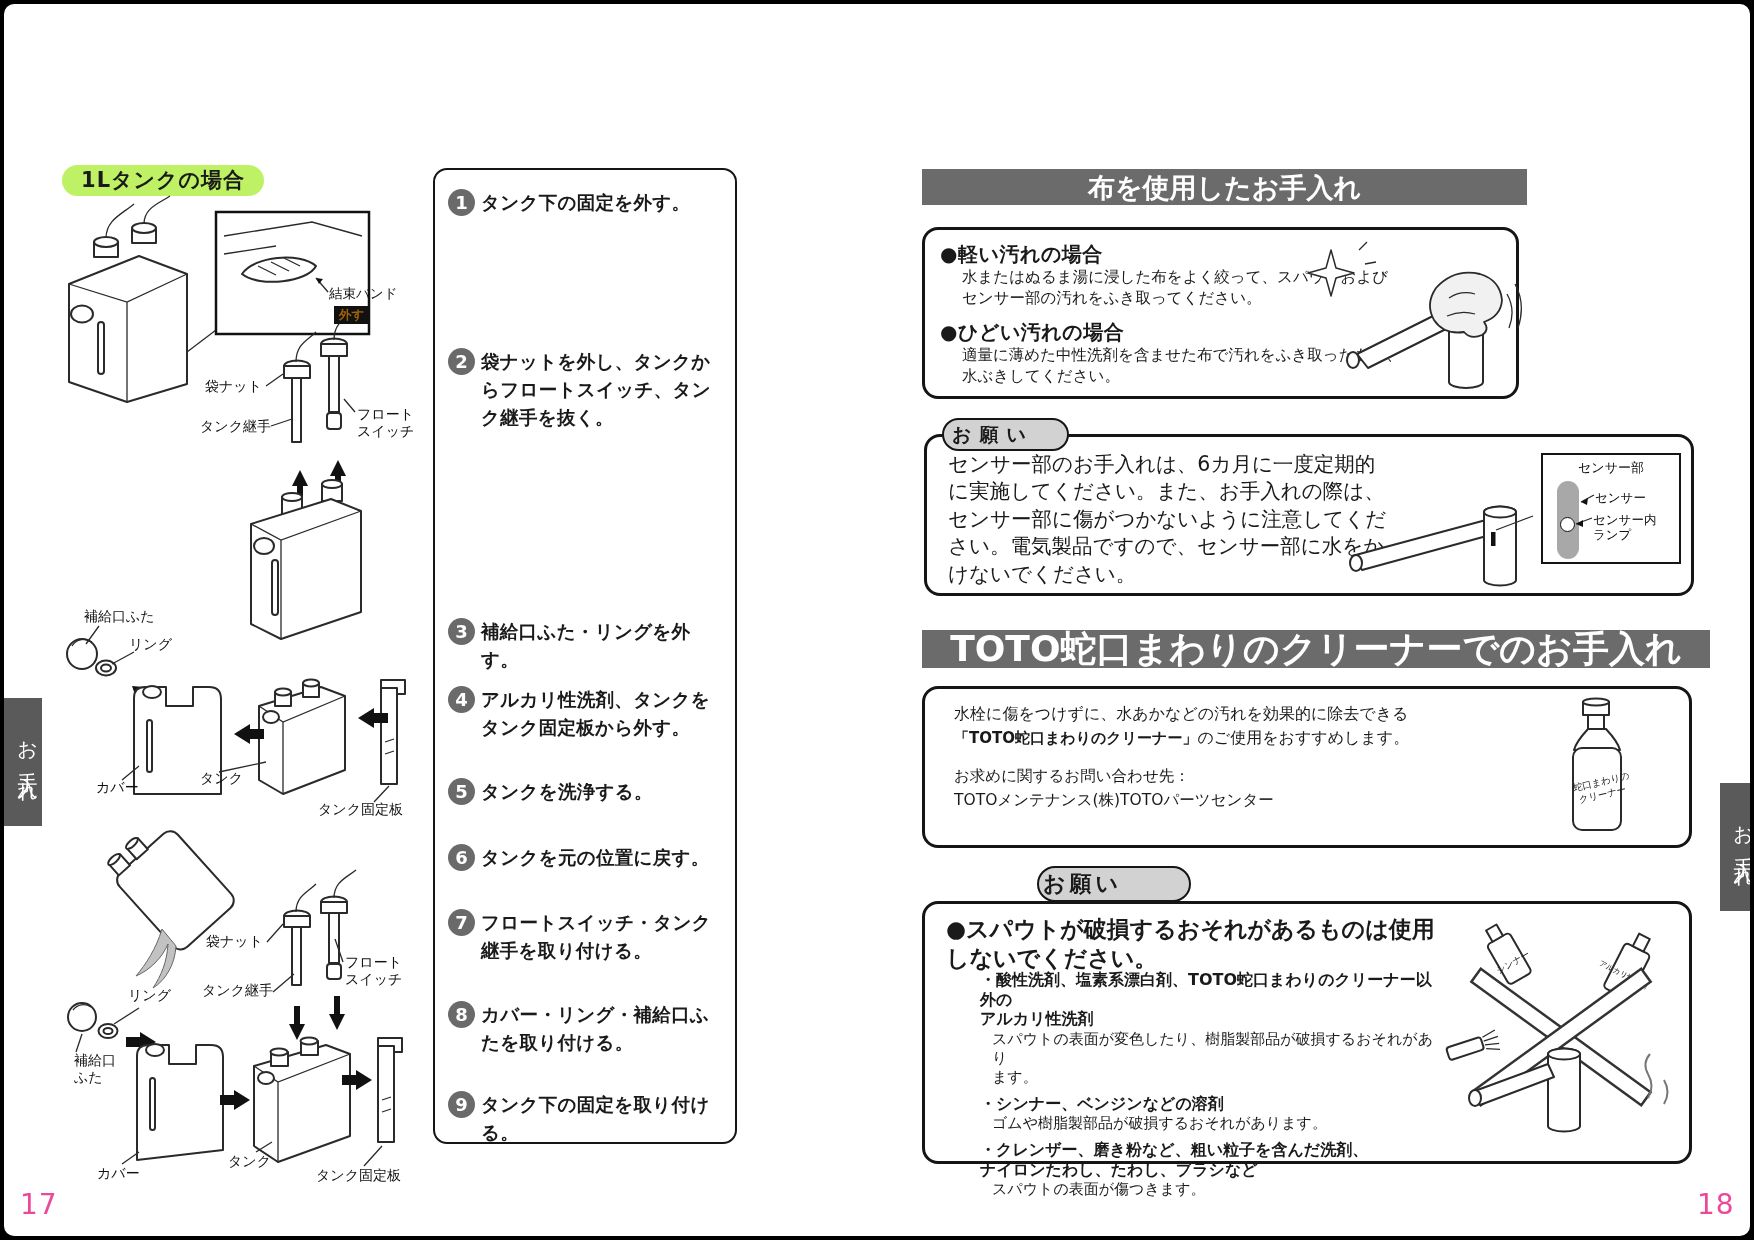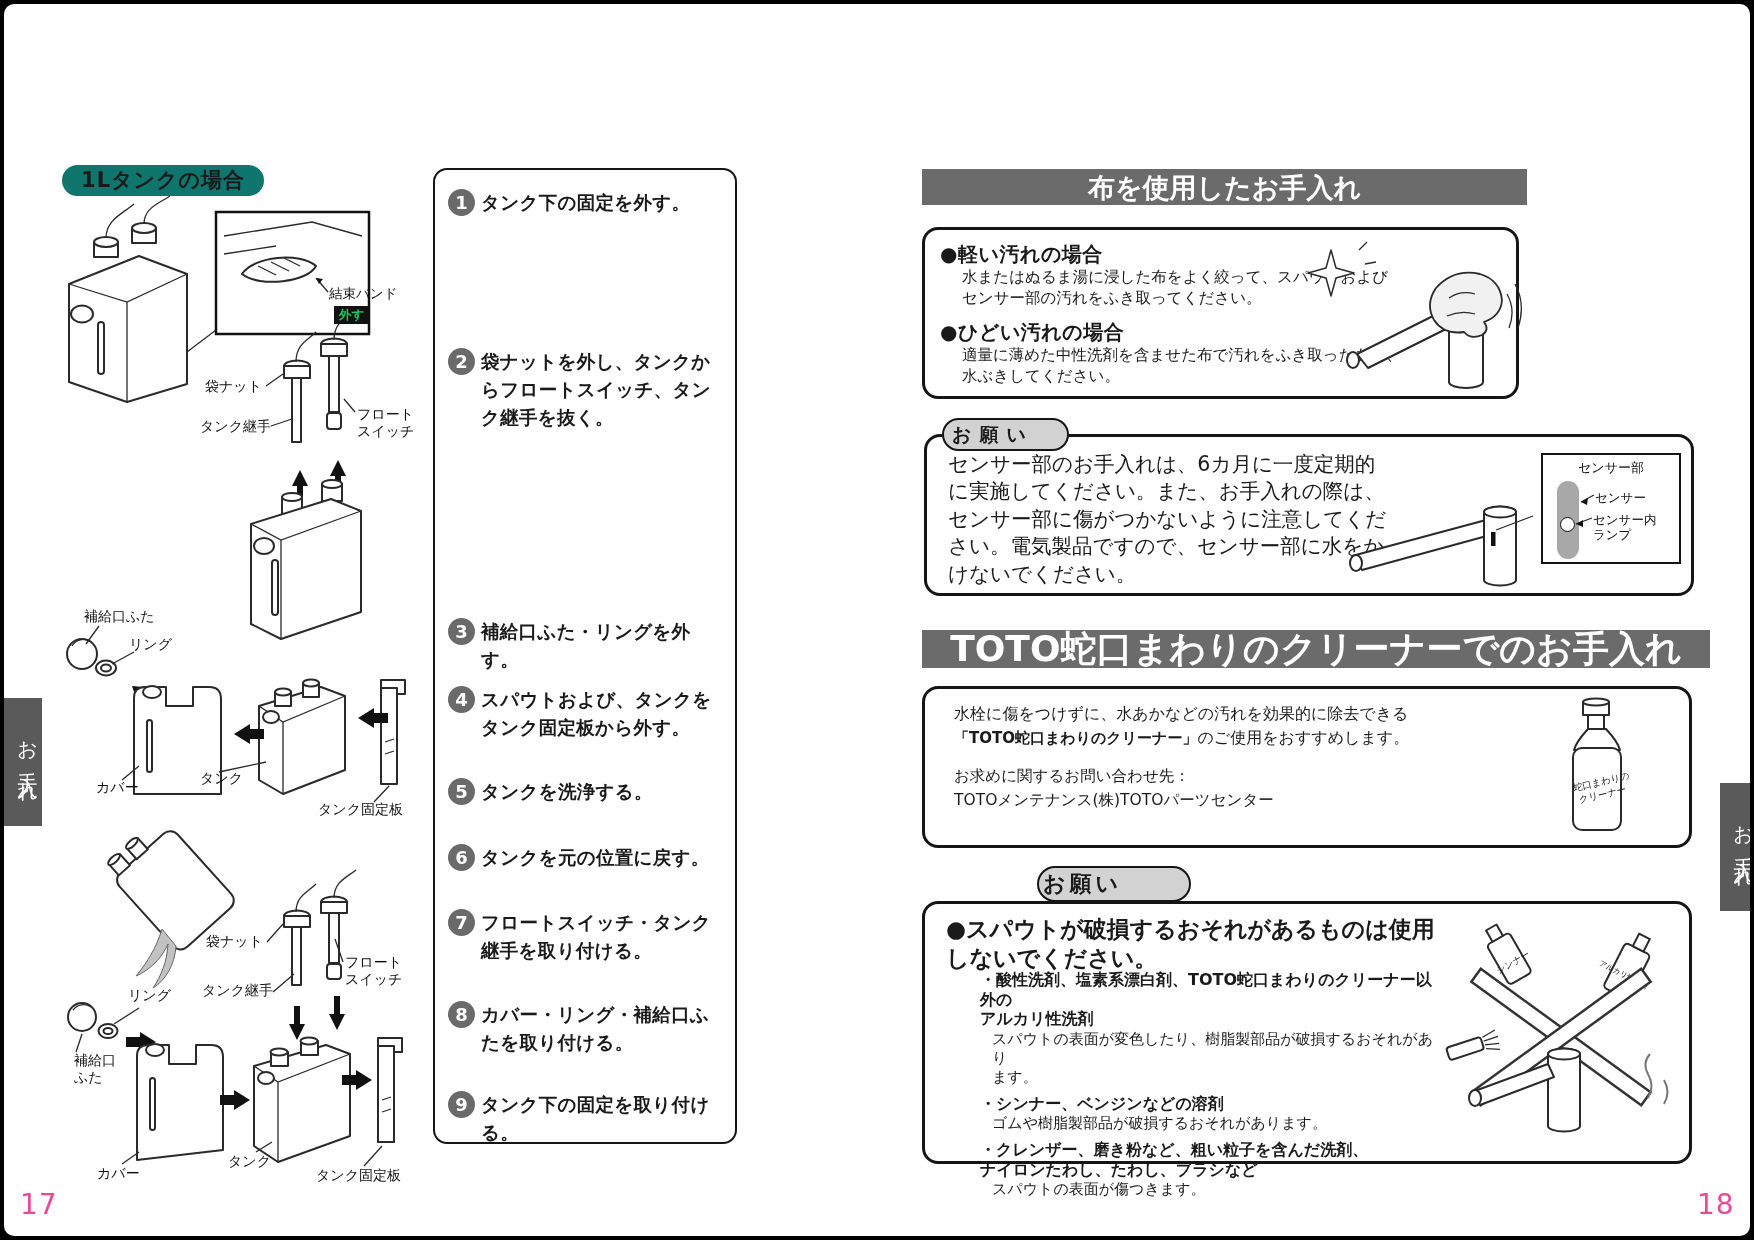--- a/index.html
+++ b/index.html
@@ -3,30 +3,30 @@
 <meta charset="utf-8">
 <style>
   html,body{margin:0;padding:0;background:#000;}
   body{width:1754px;height:1240px;position:relative;font-family:"DejaVu Sans",sans-serif;}
   .sheet{position:absolute;left:0;top:0;width:1754px;height:1240px;background:#fff;
          border:4px solid #000;border-radius:14px;box-sizing:border-box;overflow:hidden;color:#1a1a1a;}
   .abs{position:absolute;}
   .pre{white-space:pre-line;}
   .lbl{position:absolute;font-size:14px;line-height:17px;white-space:nowrap;color:#111;}
   .lbl.pre{white-space:pre-line;}
-  .chip{position:absolute;background:#111;color:#22c55e;font-size:12.5px;font-weight:bold;
+  .chip{position:absolute;background:#111;color:#a16207;font-size:12.5px;font-weight:bold;
         padding:1px 5px;line-height:16px;}
   .rbox{position:absolute;border:3px solid #151515;border-radius:16px;background:#fff;box-sizing:border-box;}
   .stepsbox{border-radius:14px;border-width:2.5px;}
   .step{position:absolute;left:13px;display:flex;gap:6px;width:280px;}
   .step .n{flex:0 0 27px;width:27px;height:27px;border-radius:50%;background:#6a6a6a;color:#fff;
            font-size:18px;font-weight:bold;line-height:27px;text-align:center;}
   .step .t{font-size:18.5px;font-weight:bold;line-height:28px;letter-spacing:0.3px;}
   .bar{position:absolute;background:#6b6b6b;color:#fff;font-weight:bold;text-align:center;}
-  .casepill{position:absolute;background:#0f766e;border-radius:16px;text-align:center;
+  .casepill{position:absolute;background:#bef264;border-radius:16px;text-align:center;
             font-size:21px;font-weight:bold;letter-spacing:1px;}
   .opill{position:absolute;background:#d2d2d2;border:2.5px solid #151515;border-radius:18px;
          text-align:left;font-weight:bold;z-index:2;box-sizing:border-box;}
   .tab{position:absolute;background:#5a5a5a;color:#fff;writing-mode:vertical-rl;
        text-align:center;font-size:20px;letter-spacing:6px;}
   .pagenum{position:absolute;font-size:28px;letter-spacing:1px;color:#ec4899;}
   .h1r{position:absolute;font-size:20px;font-weight:600;letter-spacing:0.5px;}
   .body-s{position:absolute;font-size:15.5px;line-height:21px;white-space:pre-line;}
   .obody{position:absolute;font-size:20.5px;line-height:27.4px;white-space:pre-line;}
   .oheading{position:absolute;font-size:23px;font-weight:bold;line-height:29px;white-space:pre-line;}
@@ -210,21 +210,21 @@
     <div class="step" style="top:178px;">
         <span class="n">2</span>
         <span class="t">袋ナットを外し、タンクからフロートスイッチ、タンク継手を抜く。</span>
       </div>
     <div class="step" style="top:448px;">
         <span class="n">3</span>
         <span class="t">補給口ふた・リングを外す。</span>
       </div>
     <div class="step" style="top:516px;">
         <span class="n">4</span>
-        <span class="t">スパウトおよび、タンクをタンク固定板から外す。</span>
+        <span class="t">アルカリ性洗剤、タンクをタンク固定板から外す。</span>
       </div>
     <div class="step" style="top:608px;">
         <span class="n">5</span>
         <span class="t">タンクを洗浄する。</span>
       </div>
     <div class="step" style="top:674px;">
         <span class="n">6</span>
         <span class="t">タンクを元の位置に戻す。</span>
       </div>
     <div class="step" style="top:739px;">

